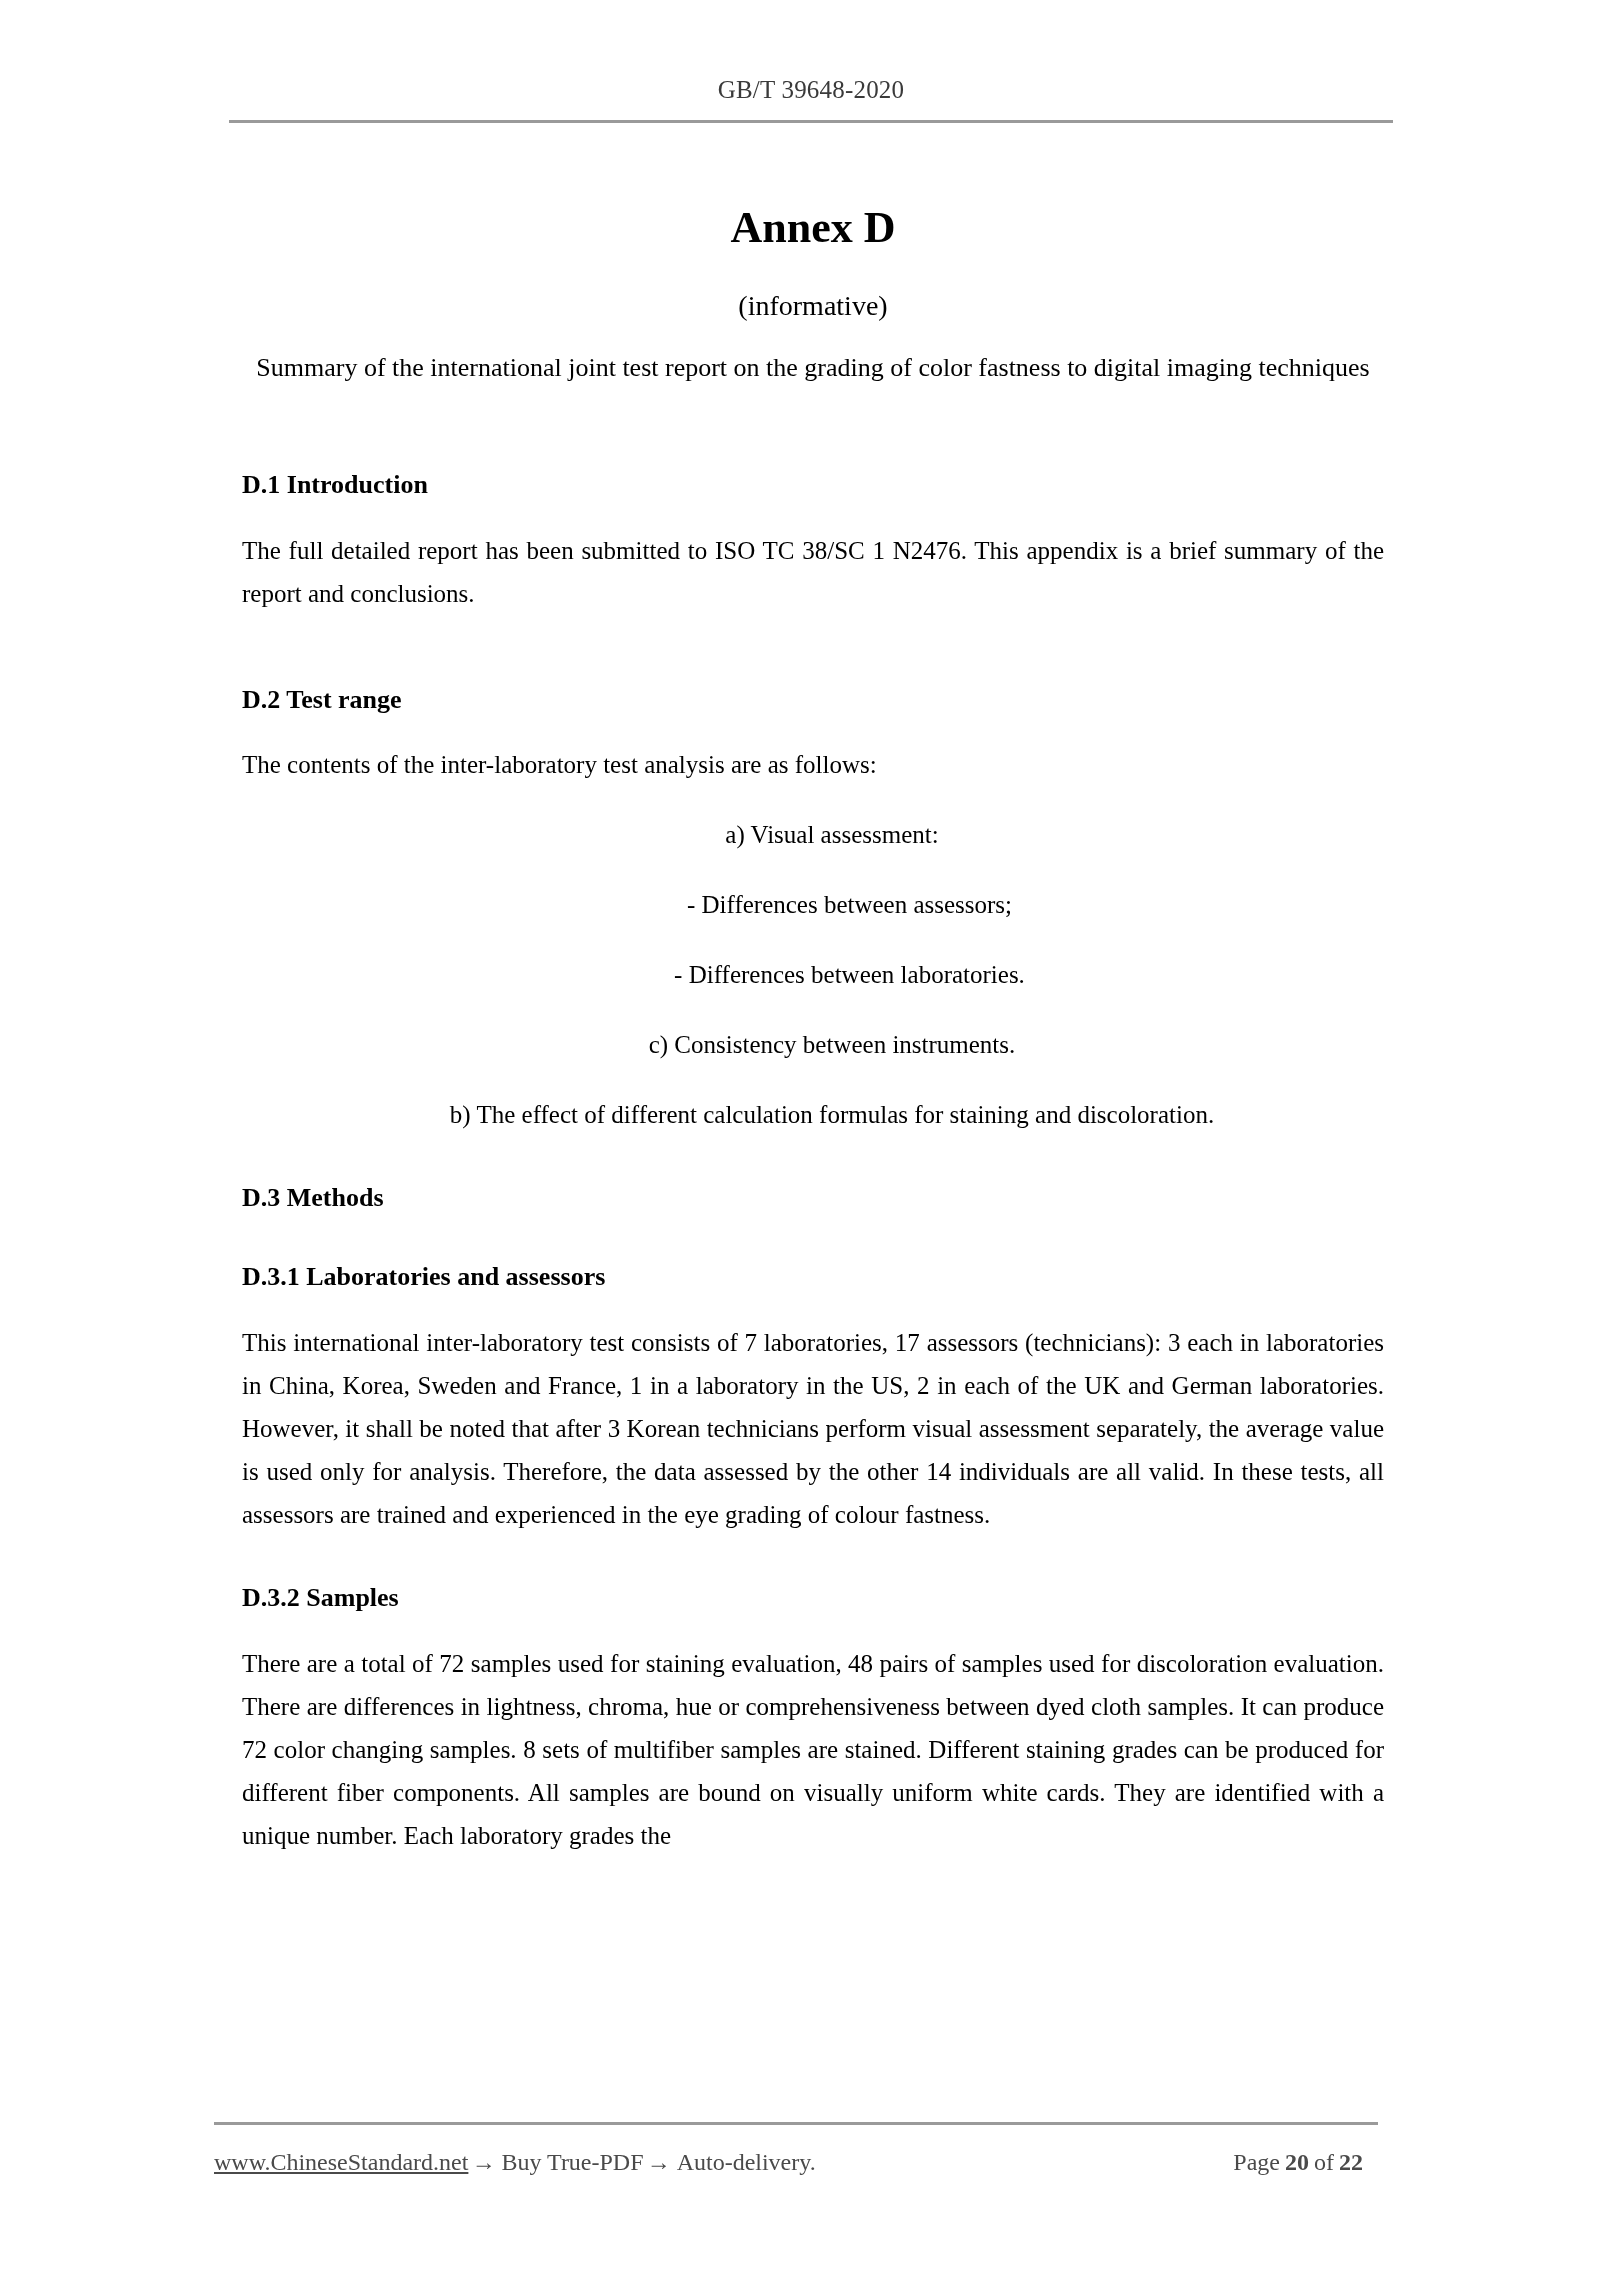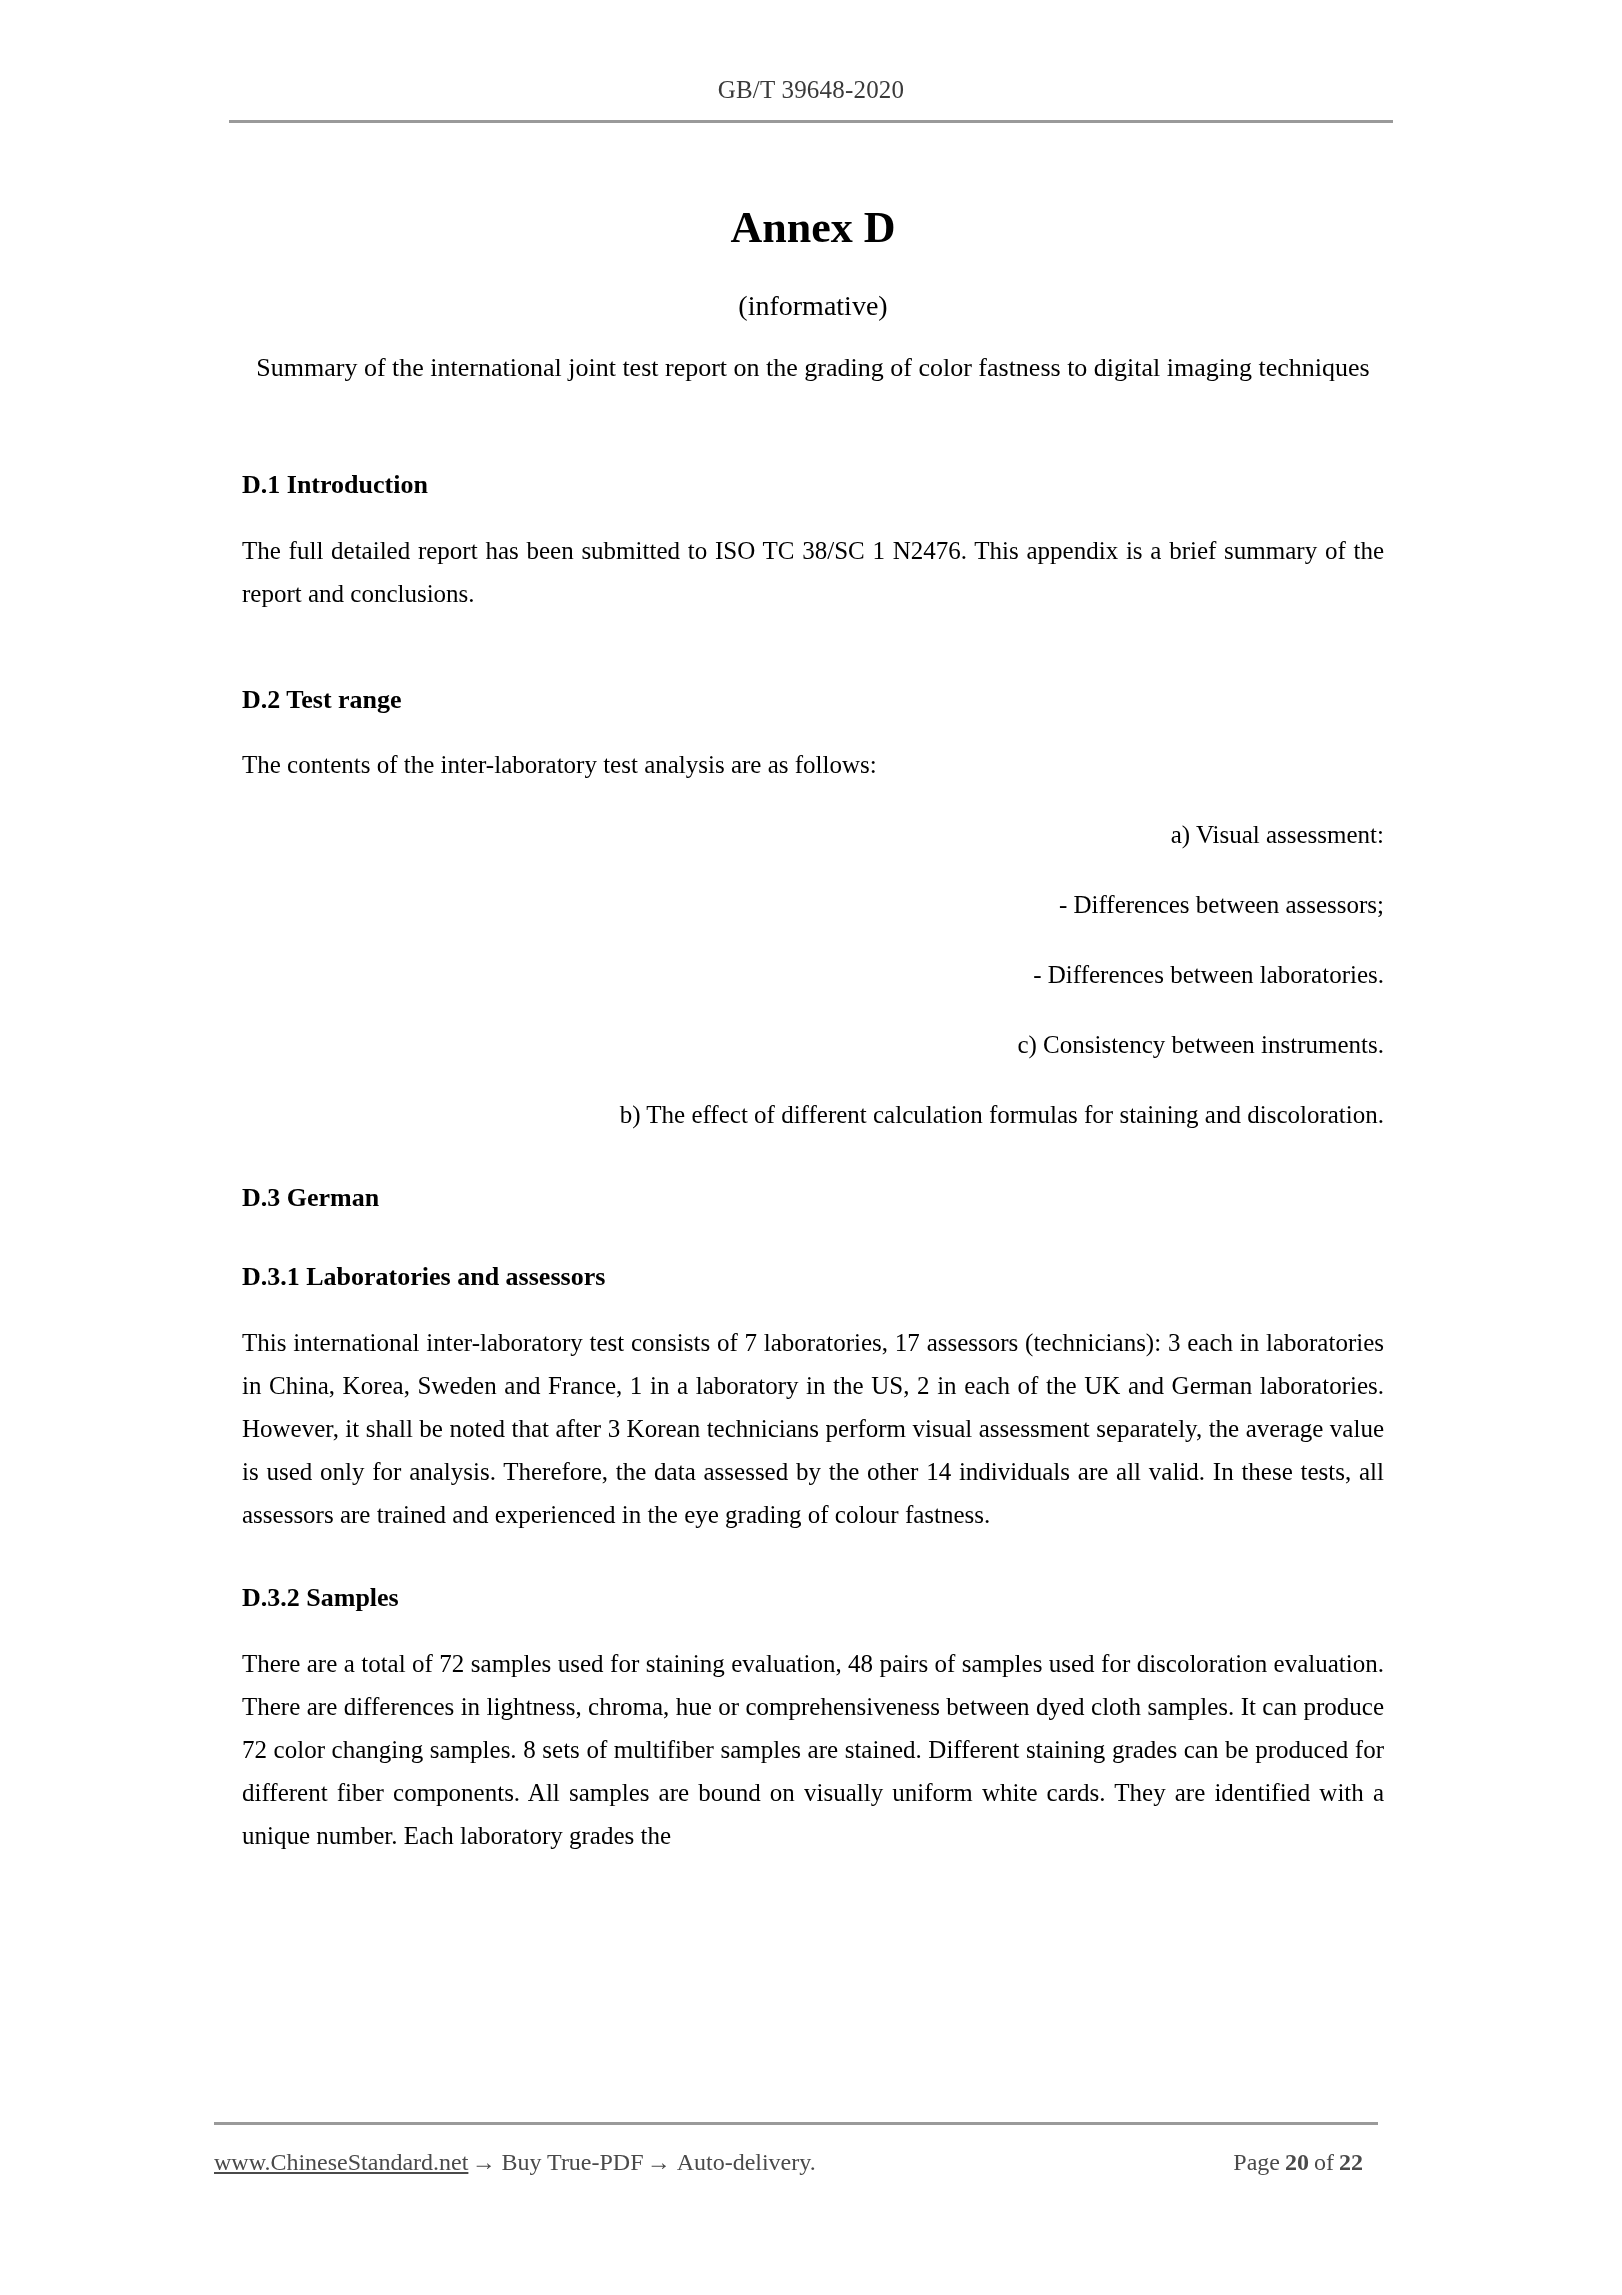--- a/index.html
+++ b/index.html
@@ -92,21 +92,21 @@
   }
   .body-text.no-justify {
     text-align: left;
   }
 
   .list-item {
     font-size: 25px;
     line-height: 43px;
     margin-top: 27px;
     margin-left: 38px;
-    text-align: right;
+    text-align: center;
   }
   .list-item.sub {
     margin-left: 73px;
   }
 
   
   .gap-intro  { margin-top: 80px; }
 
   
   .page-footer {
@@ -170,21 +170,21 @@
 
     <div class="section-heading">D.2 Test range</div>
     <div class="body-text no-justify">The contents of the inter-laboratory test analysis are as follows:</div>
 
     <div class="list-item">a) Visual assessment:</div>
     <div class="list-item sub">- Differences between assessors;</div>
     <div class="list-item sub">- Differences between laboratories.</div>
     <div class="list-item">c) Consistency between instruments.</div>
     <div class="list-item">b) The effect of different calculation formulas for staining and discoloration.</div>
 
-    <div class="section-heading tight">D.3 German</div>
+    <div class="section-heading tight">D.3 Methods</div>
 
     <div class="section-heading tight">D.3.1 Laboratories and assessors</div>
     <div class="body-text">This international inter-laboratory test consists of 7 laboratories, 17 assessors (technicians): 3 each in laboratories in China, Korea, Sweden and France, 1 in a laboratory in the US, 2 in each of the UK and German laboratories. However, it shall be noted that after 3 Korean technicians perform visual assessment separately, the average value is used only for analysis. Therefore, the data assessed by the other 14 individuals are all valid. In these tests, all assessors are trained and experienced in the eye grading of colour fastness.</div>
 
     <div class="section-heading tight">D.3.2 Samples</div>
     <div class="body-text">There are a total of 72 samples used for staining evaluation, 48 pairs of samples used for discoloration evaluation. There are differences in lightness, chroma, hue or comprehensiveness between dyed cloth samples. It can produce 72 color changing samples. 8 sets of multifiber samples are stained. Different staining grades can be produced for different fiber components. All samples are bound on visually uniform white cards. They are identified with a unique number. Each laboratory grades the</div>
 
   </div>
 
   <div class="page-footer">

